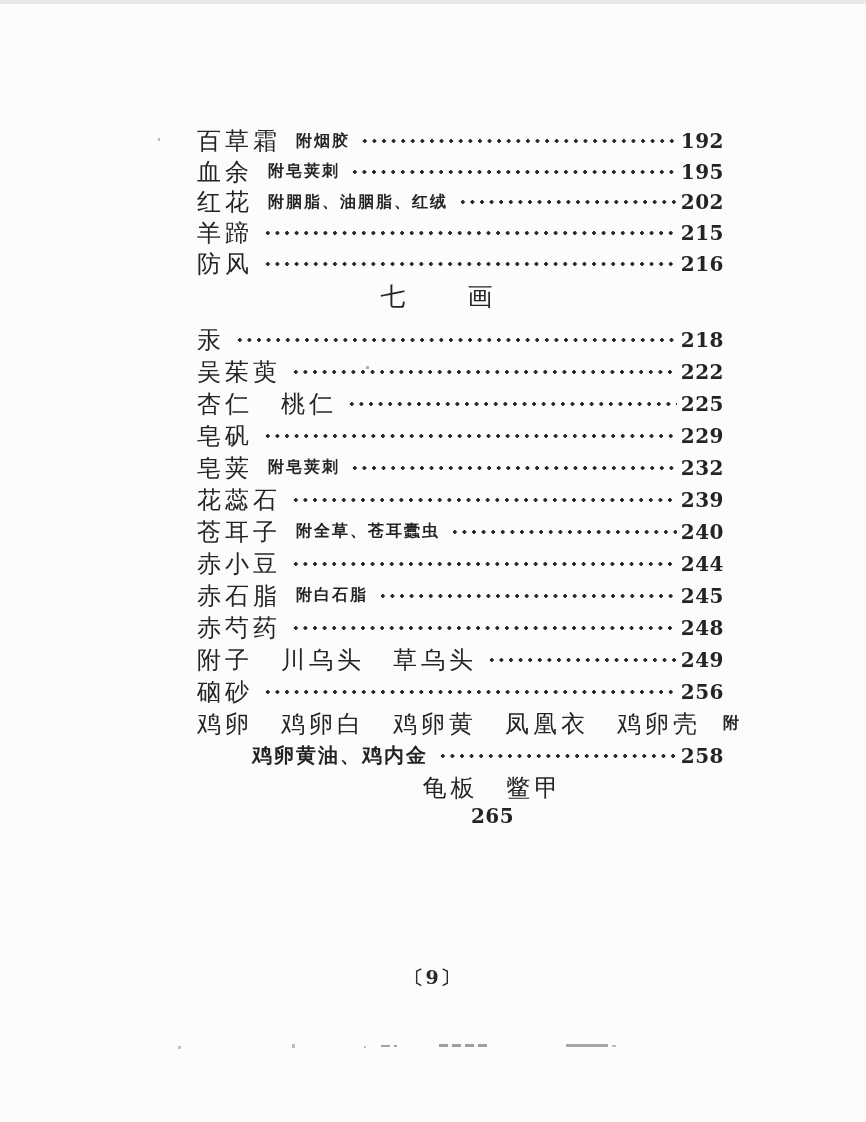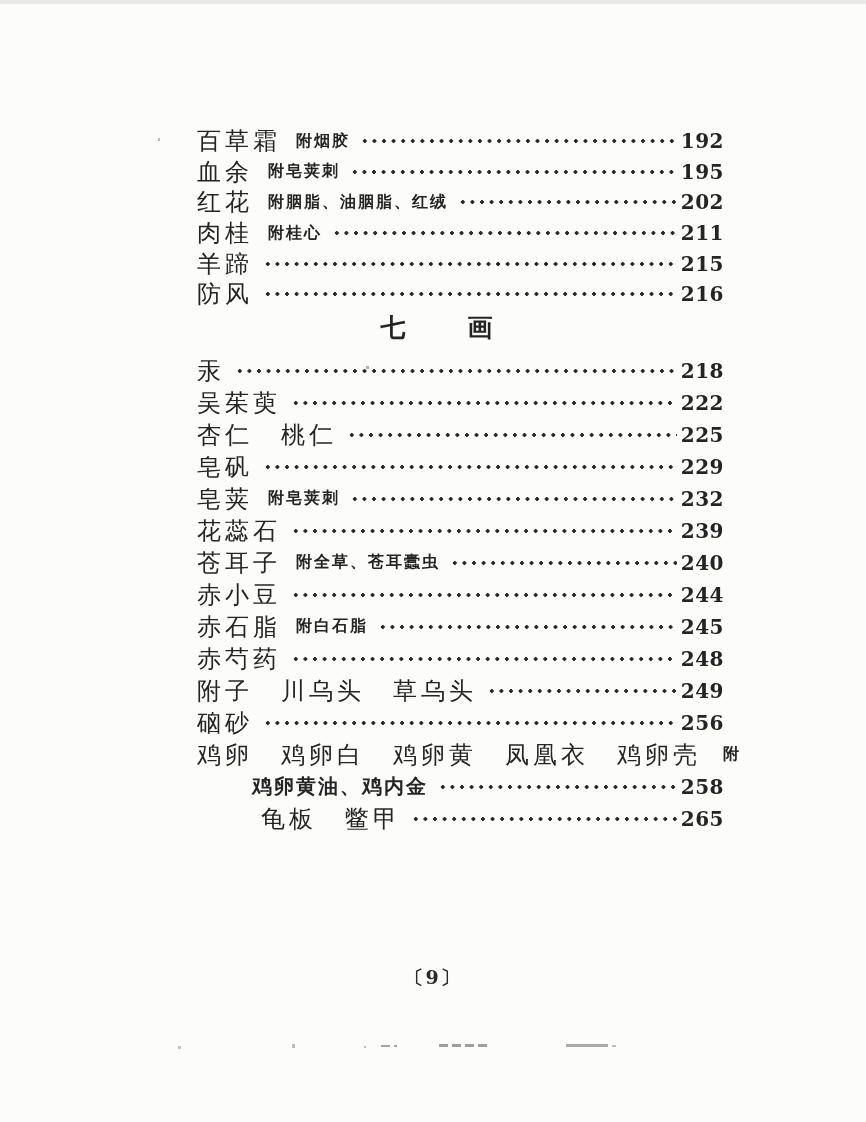--- a/index.html
+++ b/index.html
@@ -34,28 +34,28 @@
   }
   .pagenum{
     font-family:"DejaVu Serif",serif;
     font-size:20px;font-weight:600;letter-spacing:0.5px;
     flex:0 0 auto;
     text-align:center;
   }
   .section-header{
     height:32px;margin:2px 44px 11px 0;
     display:flex;align-items:center;justify-content:center;
-    font-size:25px;font-weight:700;letter-spacing:4px;white-space:pre;
+    font-size:25px;font-weight:400;letter-spacing:4px;white-space:pre;
   }
   .wrap-head .sub{margin-left:22px;}
   .indent-sub{padding-left:55px;}
   .indent-sub .subtext{
     font-size:20px;font-weight:700;letter-spacing:2px;white-space:pre;flex:0 0 auto;
   }
-  .indent-main{padding-left:64px;}
+  .indent-main{padding-left:64px;flex-direction:column;}
   .footer{
     position:absolute;left:0;top:961px;width:100%;
     text-align:center;
     font-family:"DejaVu Serif",serif;
     font-size:19px;font-weight:700;letter-spacing:2px;
     color:#2a2a2a;
   }
   .artifact{position:absolute;background:#6f6f6f;}
   .a-dashed{
     background:repeating-linear-gradient(90deg,#606060 0 9px,rgba(0,0,0,0) 9px 13px);
@@ -78,26 +78,20 @@
         <span class="title">血余</span>
         <span class="sub">附皂荚刺</span>
         <span class="leader"></span>
         <span class="pagenum">195</span>
       </div>
       <div class="row">
         <span class="title">红花</span>
         <span class="sub">附胭脂、油胭脂、红绒</span>
         <span class="leader"></span>
         <span class="pagenum">202</span>
-      </div>
-      <div class="row">
-        <span class="title">肉桂</span>
-        <span class="sub">附桂心</span>
-        <span class="leader"></span>
-        <span class="pagenum">211</span>
       </div>
       <div class="row">
         <span class="title">羊蹄</span>
         <span class="leader"></span>
         <span class="pagenum">215</span>
       </div>
       <div class="row">
         <span class="title">防风</span>
         <span class="leader"></span>
         <span class="pagenum">216</span>

